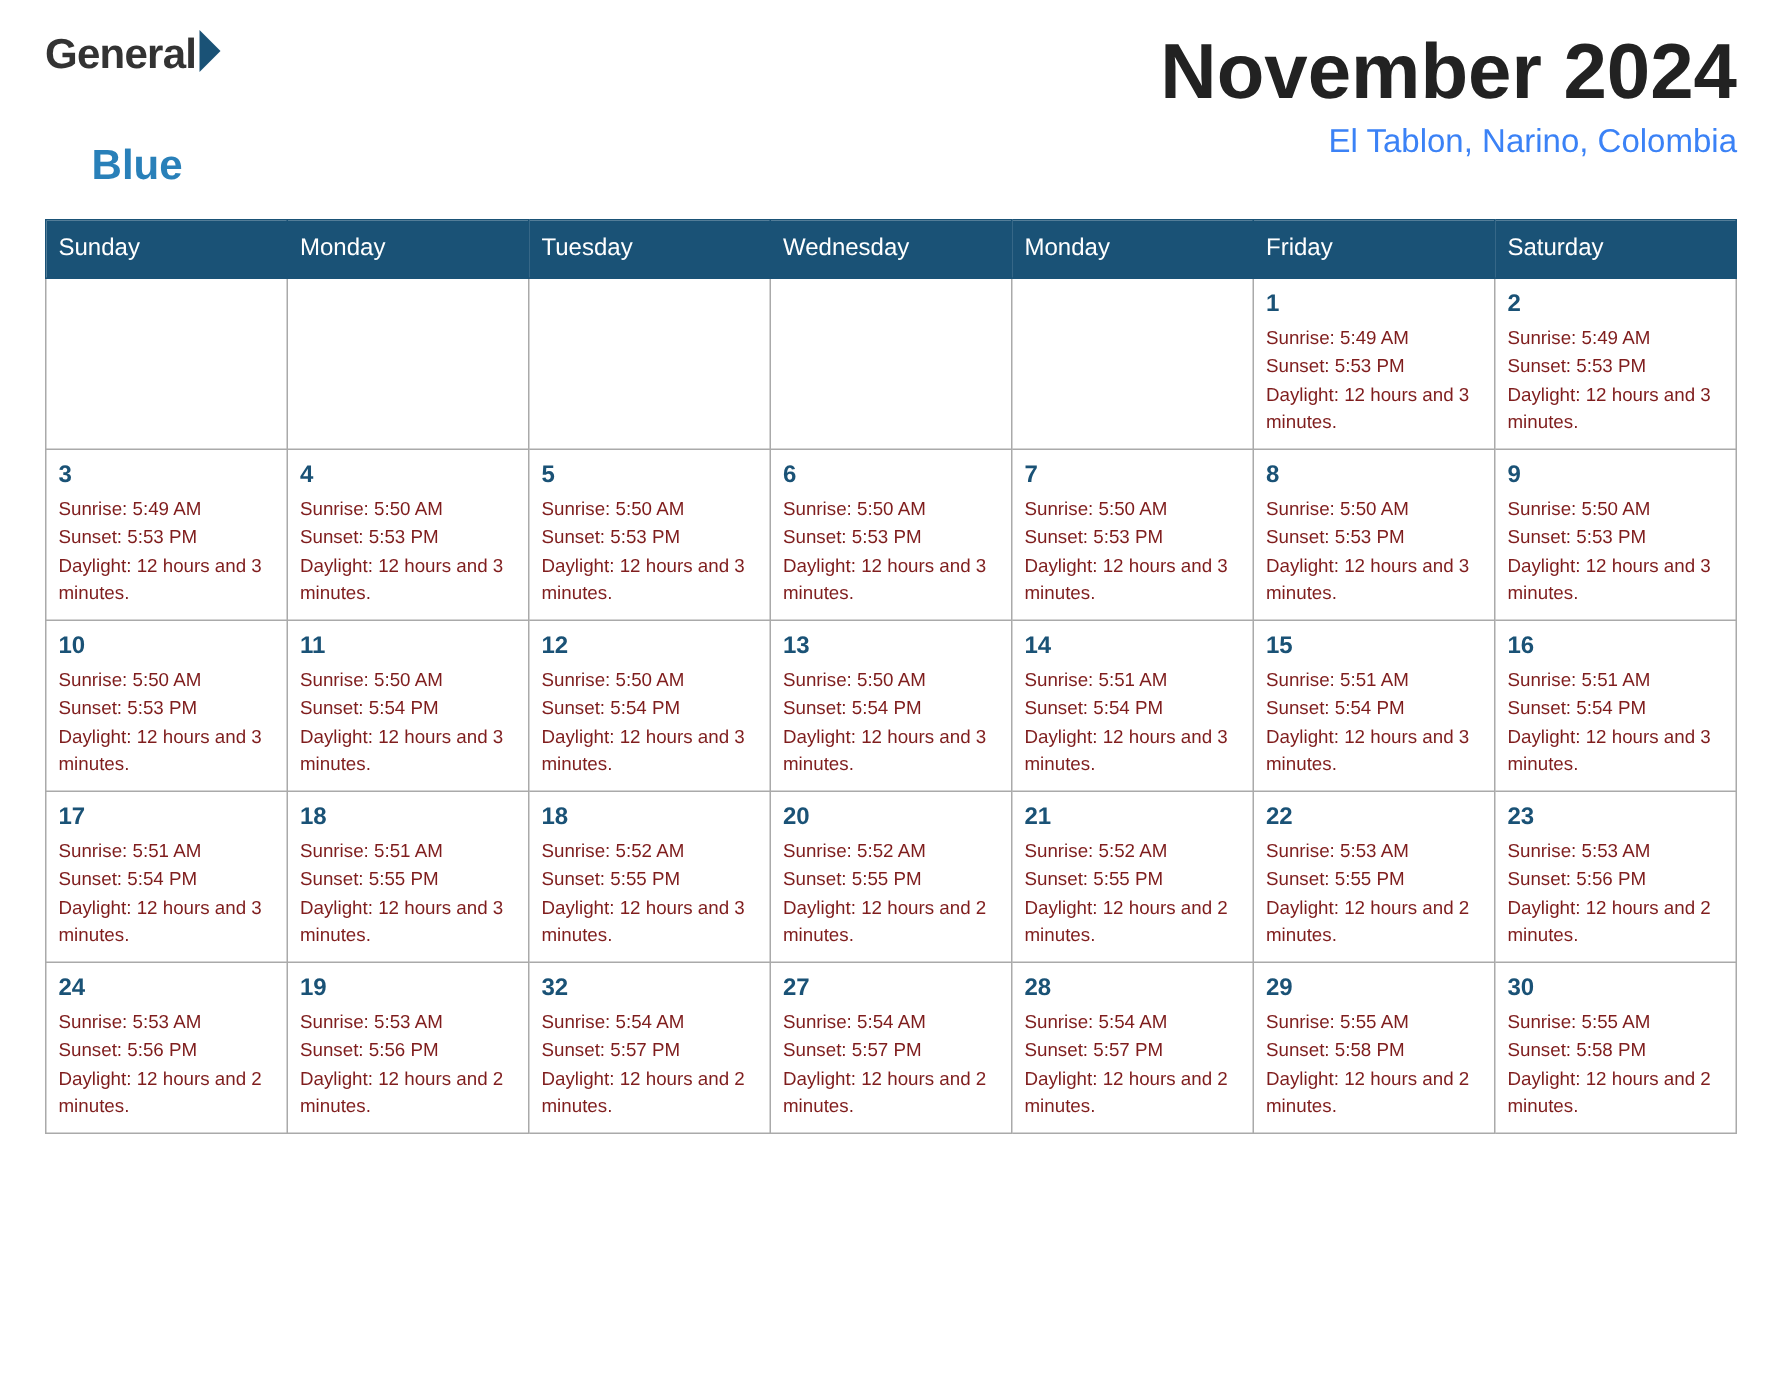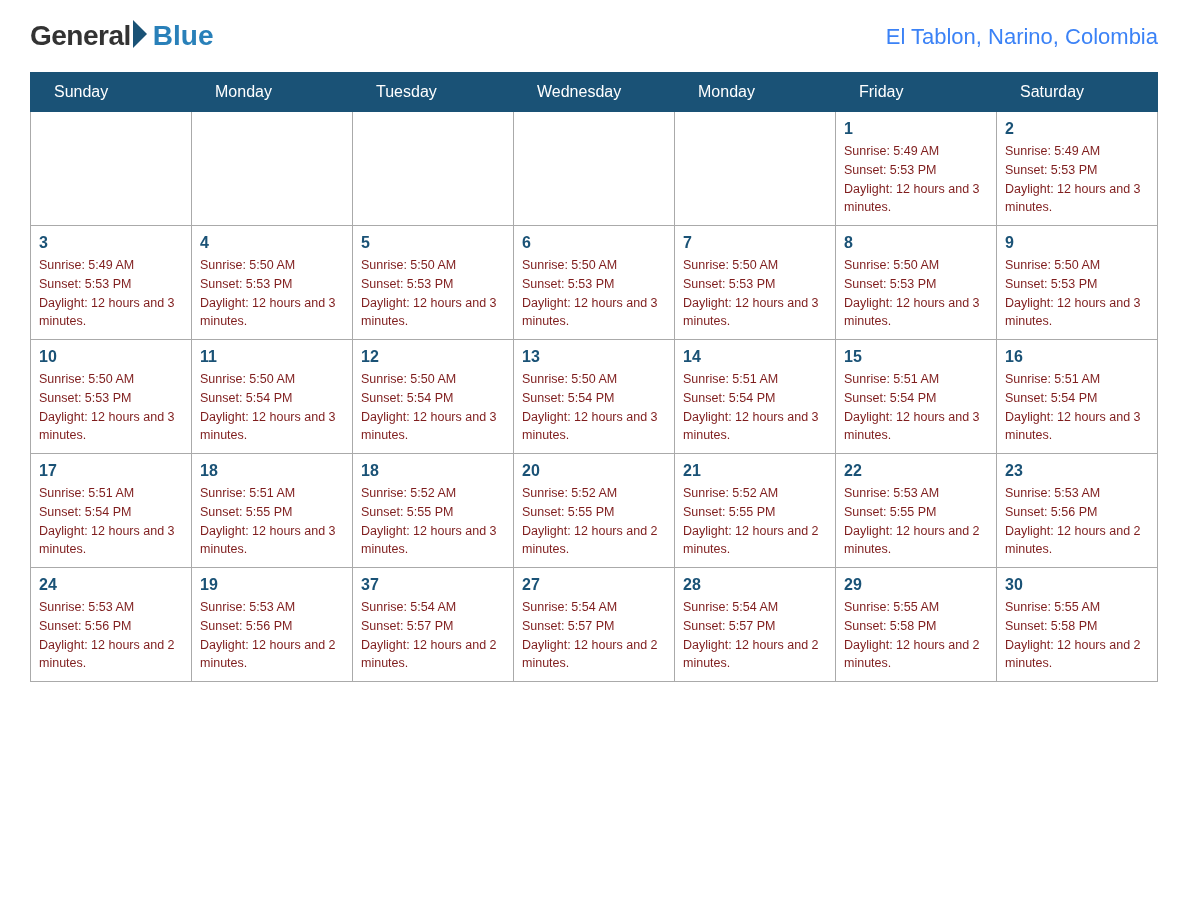--- a/index.html
+++ b/index.html
@@ -11,22 +11,22 @@
       min-height: 918px;
     }
     .header {
       display: flex;
       justify-content: space-between;
       align-items: flex-start;
       margin-bottom: 20px;
     }
     .logo {
       display: flex;
-      flex-direction: row;
-      align-items: flex-end;
+      flex-direction: column;
+      align-items: center;
     }
     .logo-top {
       display: flex;
       align-items: center;
     }
     .logo-general {
       font-size: 28px;
       font-weight: bold;
       color: #333;
       letter-spacing: -0.5px;
@@ -61,21 +61,21 @@
       margin-top: 4px;
     }
     .calendar {
       width: 100%;
       border-collapse: collapse;
       margin-top: 10px;
     }
     .calendar th {
       background-color: #1a5276;
       color: #fff;
-      padding: 10px 23px;
+      padding: 10px 8px;
       text-align: left;
       font-size: 16px;
       font-weight: normal;
       border: 1px solid #1a5276;
     }
     .calendar td {
       vertical-align: top;
       padding: 8px;
       border: 1px solid #aaa;
       width: 14.28%;
@@ -107,25 +107,26 @@
   </style>
 </head>
 <body>
 
 <div class="header">
   <div class="logo">
     <div class="logo-top">
       <span class="logo-general">General</span>
       <div class="logo-arrow"></div>
     </div>
-    <div style="display:flex; align-items:center; margin-left:2px;">
+    <div style="display:flex; align-items:center; margin-left:2px;margin-top:42px;">
       <span class="logo-blue">Blue</span>
     </div>
   </div>
   <div class="title-section">
+    <div class="month-title">November 2024</div>
     <div class="location-title">El Tablon, Narino, Colombia</div>
   </div>
 </div>
 
 <table class="calendar">
   <thead>
     <tr>
     <th>Sunday</th>
         <th>Monday</th>
         <th>Tuesday</th>
@@ -244,21 +245,21 @@
       <tr class="week-row">
         <td>
           <span class="day-number">24</span>
           <div class="day-info">Sunrise: 5:53 AM<br>Sunset: 5:56 PM<br>Daylight: 12 hours and 2 minutes.</div>
         </td>
         <td>
           <span class="day-number">19</span>
           <div class="day-info">Sunrise: 5:53 AM<br>Sunset: 5:56 PM<br>Daylight: 12 hours and 2 minutes.</div>
         </td>
         <td>
-          <span class="day-number">37</span>
+          <span class="day-number">32</span>
           <div class="day-info">Sunrise: 5:54 AM<br>Sunset: 5:57 PM<br>Daylight: 12 hours and 2 minutes.</div>
         </td>
         <td>
           <span class="day-number">27</span>
           <div class="day-info">Sunrise: 5:54 AM<br>Sunset: 5:57 PM<br>Daylight: 12 hours and 2 minutes.</div>
         </td>
         <td>
           <span class="day-number">28</span>
           <div class="day-info">Sunrise: 5:54 AM<br>Sunset: 5:57 PM<br>Daylight: 12 hours and 2 minutes.</div>
         </td>

